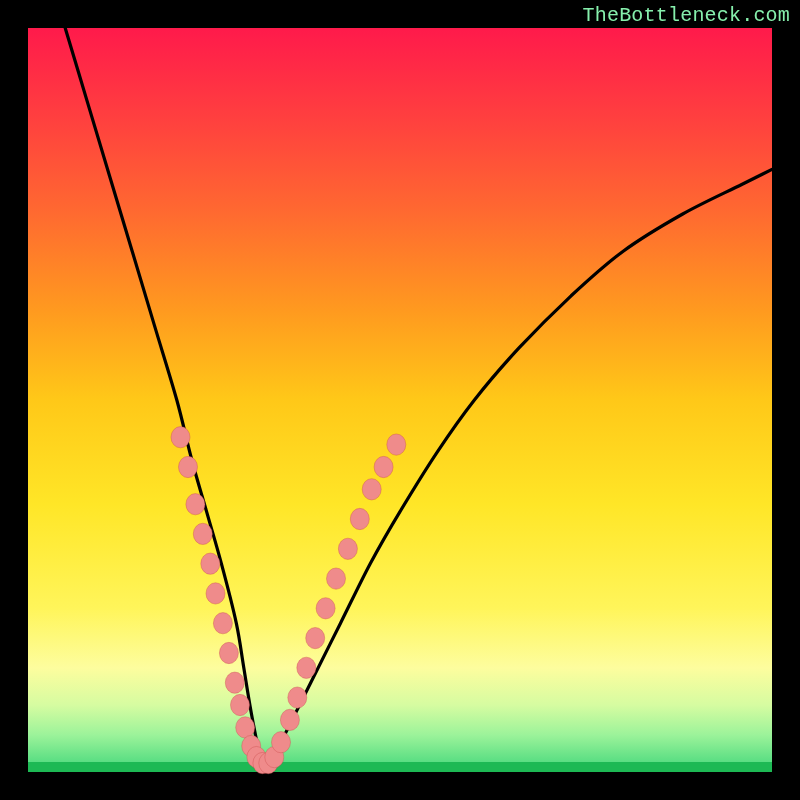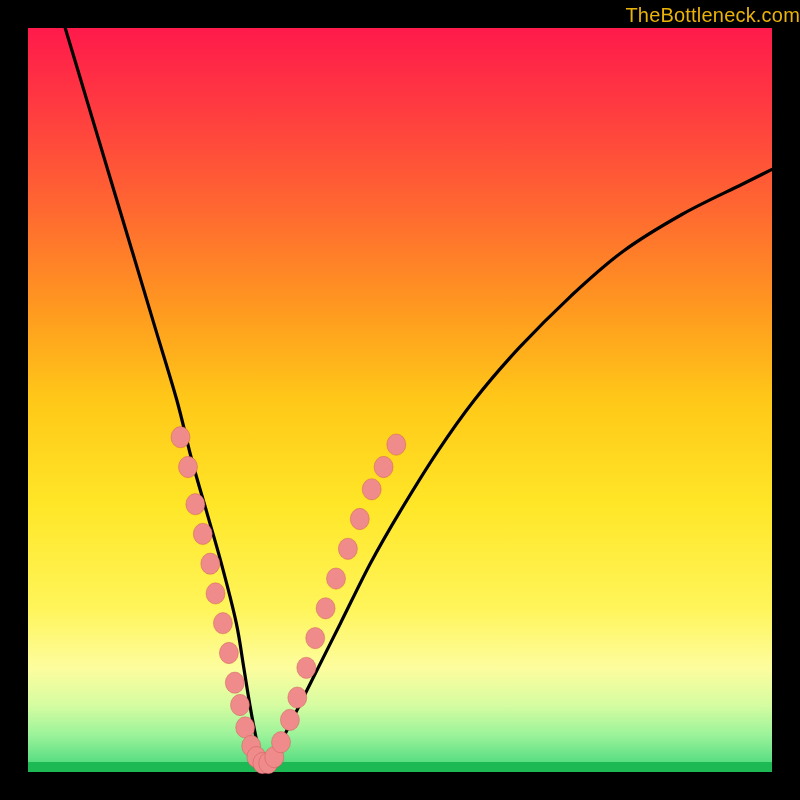--- a/index.html
+++ b/index.html
@@ -32,25 +32,26 @@
       #ffe627 64%,
       #fff55a 78%,
       #fdfd9e 86%,
       #d6fca1 91%,
       #9cf39a 95%,
       #41d67a 100%);
   }
   .watermark {
     position: absolute;
     top: 4px;
-    right: 0;
-    color: #eab308;
+    right: 10px;
+    color: #86efac;
     font-size: 20px;
     letter-spacing: 0.2px;
     user-select: none;
+    font-family: Liberation Mono, monospace;
   }
   svg.curve {
     position: absolute;
     left: 0; top: 0;
     width: 744px; height: 744px;
     overflow: visible;
   }
   .dot {
     fill: #ef8b8b;
     stroke: #c94e4e;

